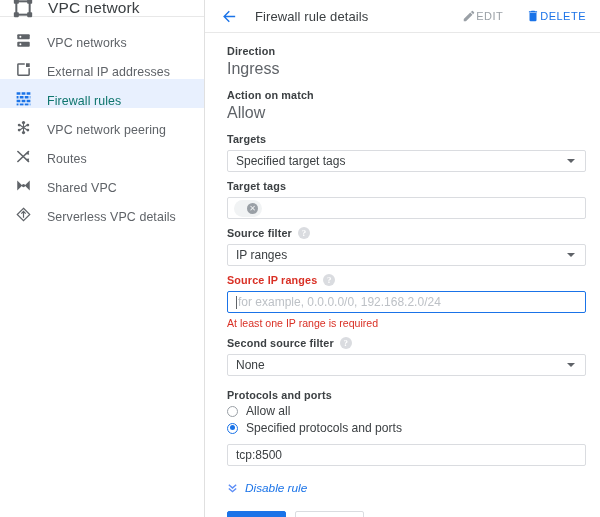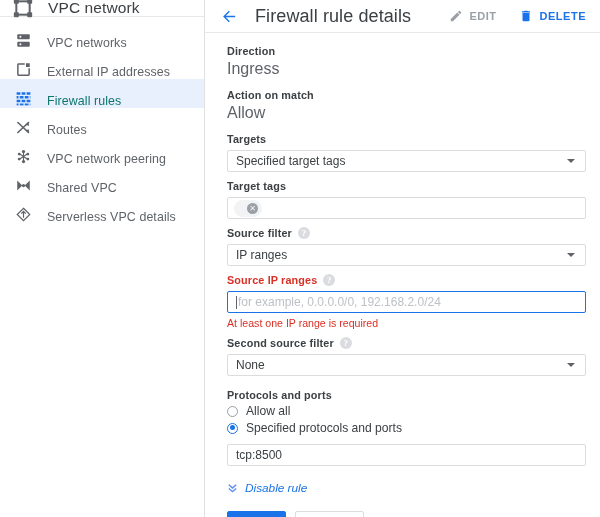--- a/index.html
+++ b/index.html
@@ -68,40 +68,40 @@
     border-bottom: 1px solid #e8e8e8;
     padding-left: 14px;
   }
   .back-btn {
     width: 20px; height: 20px;
     display: flex; align-items: center; justify-content: center;
     cursor: pointer;
   }
   .page-title {
     margin-left: 16px;
-    font-size: 18px;
+    font-size: 13px;
     color: #3c4043;
     letter-spacing: .1px;
     white-space: nowrap;
   }
   .topbar-actions {
     margin-left: auto;
     display: flex; align-items: center;
     padding-right: 14px;
   }
   .act {
     display: flex; align-items: center;
     margin-left: 22px;
     cursor: pointer;
   }
   .act .aicon { width: 15px; height: 15px; display: flex; align-items: center; justify-content: center; }
   .act .alabel {
-    margin-left: 6px;
+    margin-left: 0;
     font-size: 11px;
-    font-weight: bold;
+    font-weight: normal;
     letter-spacing: .5px;
   }
   .act.edit .alabel { color: #9aa0a6; }
   .act.delete .alabel { color: #1a73e8; }
 
   .content {
     flex: 1 1 auto;
     overflow: hidden;
     padding: 12px 14px 0 22px;
   }
@@ -311,48 +311,48 @@
               <rect x="22" y="20" width="1" height="3"></rect>
             </g>
           </svg>
         </span>
         <span class="nav-label">Firewall rules</span>
       </div>
 
       <div class="nav-item">
         <span class="nicon">
           <svg width="15" height="15" viewBox="0 0 24 24">
-            <g stroke="#5f6368" stroke-width="2.6" fill="none" stroke-linecap="round">
-              <path d="M3 4 L20 20"></path>
-              <path d="M20 4 L3 20"></path>
-            </g>
-            <path d="M20 3 L21 9 L15 8 Z" fill="#5f6368"></path>
-            <path d="M20 21 L21 15 L15 16 Z" fill="#5f6368"></path>
-          </svg>
-        </span>
-        <span class="nav-label">Routes</span>
-      </div>
-
-      <div class="nav-item">
-        <span class="nicon">
-          <svg width="15" height="15" viewBox="0 0 24 24">
             <g stroke="#5f6368" stroke-width="1.8" fill="none">
               <path d="M12 5 L12 19 M6 8 L18 16 M18 8 L6 16"></path>
             </g>
             <g fill="#5f6368">
               <circle cx="12" cy="4" r="2.6"></circle>
               <circle cx="12" cy="20" r="2.6"></circle>
               <circle cx="5" cy="8" r="2.2"></circle>
               <circle cx="19" cy="8" r="2.2"></circle>
               <circle cx="5" cy="16" r="2.2"></circle>
               <circle cx="19" cy="16" r="2.2"></circle>
             </g>
           </svg>
         </span>
         <span class="nav-label">VPC network peering</span>
+      </div>
+
+      <div class="nav-item">
+        <span class="nicon">
+          <svg width="15" height="15" viewBox="0 0 24 24">
+            <g stroke="#5f6368" stroke-width="2.6" fill="none" stroke-linecap="round">
+              <path d="M3 4 L20 20"></path>
+              <path d="M20 4 L3 20"></path>
+            </g>
+            <path d="M20 3 L21 9 L15 8 Z" fill="#5f6368"></path>
+            <path d="M20 21 L21 15 L15 16 Z" fill="#5f6368"></path>
+          </svg>
+        </span>
+        <span class="nav-label">Routes</span>
       </div>
 
       <div class="nav-item">
         <span class="nicon">
           <svg width="15" height="15" viewBox="0 0 24 24">
             <g fill="#5f6368">
               <path d="M2 4 L10 12 L2 20 Z"></path>
               <path d="M22 4 L14 12 L22 20 Z"></path>
               <circle cx="12" cy="12" r="2.6"></circle>
             </g>

